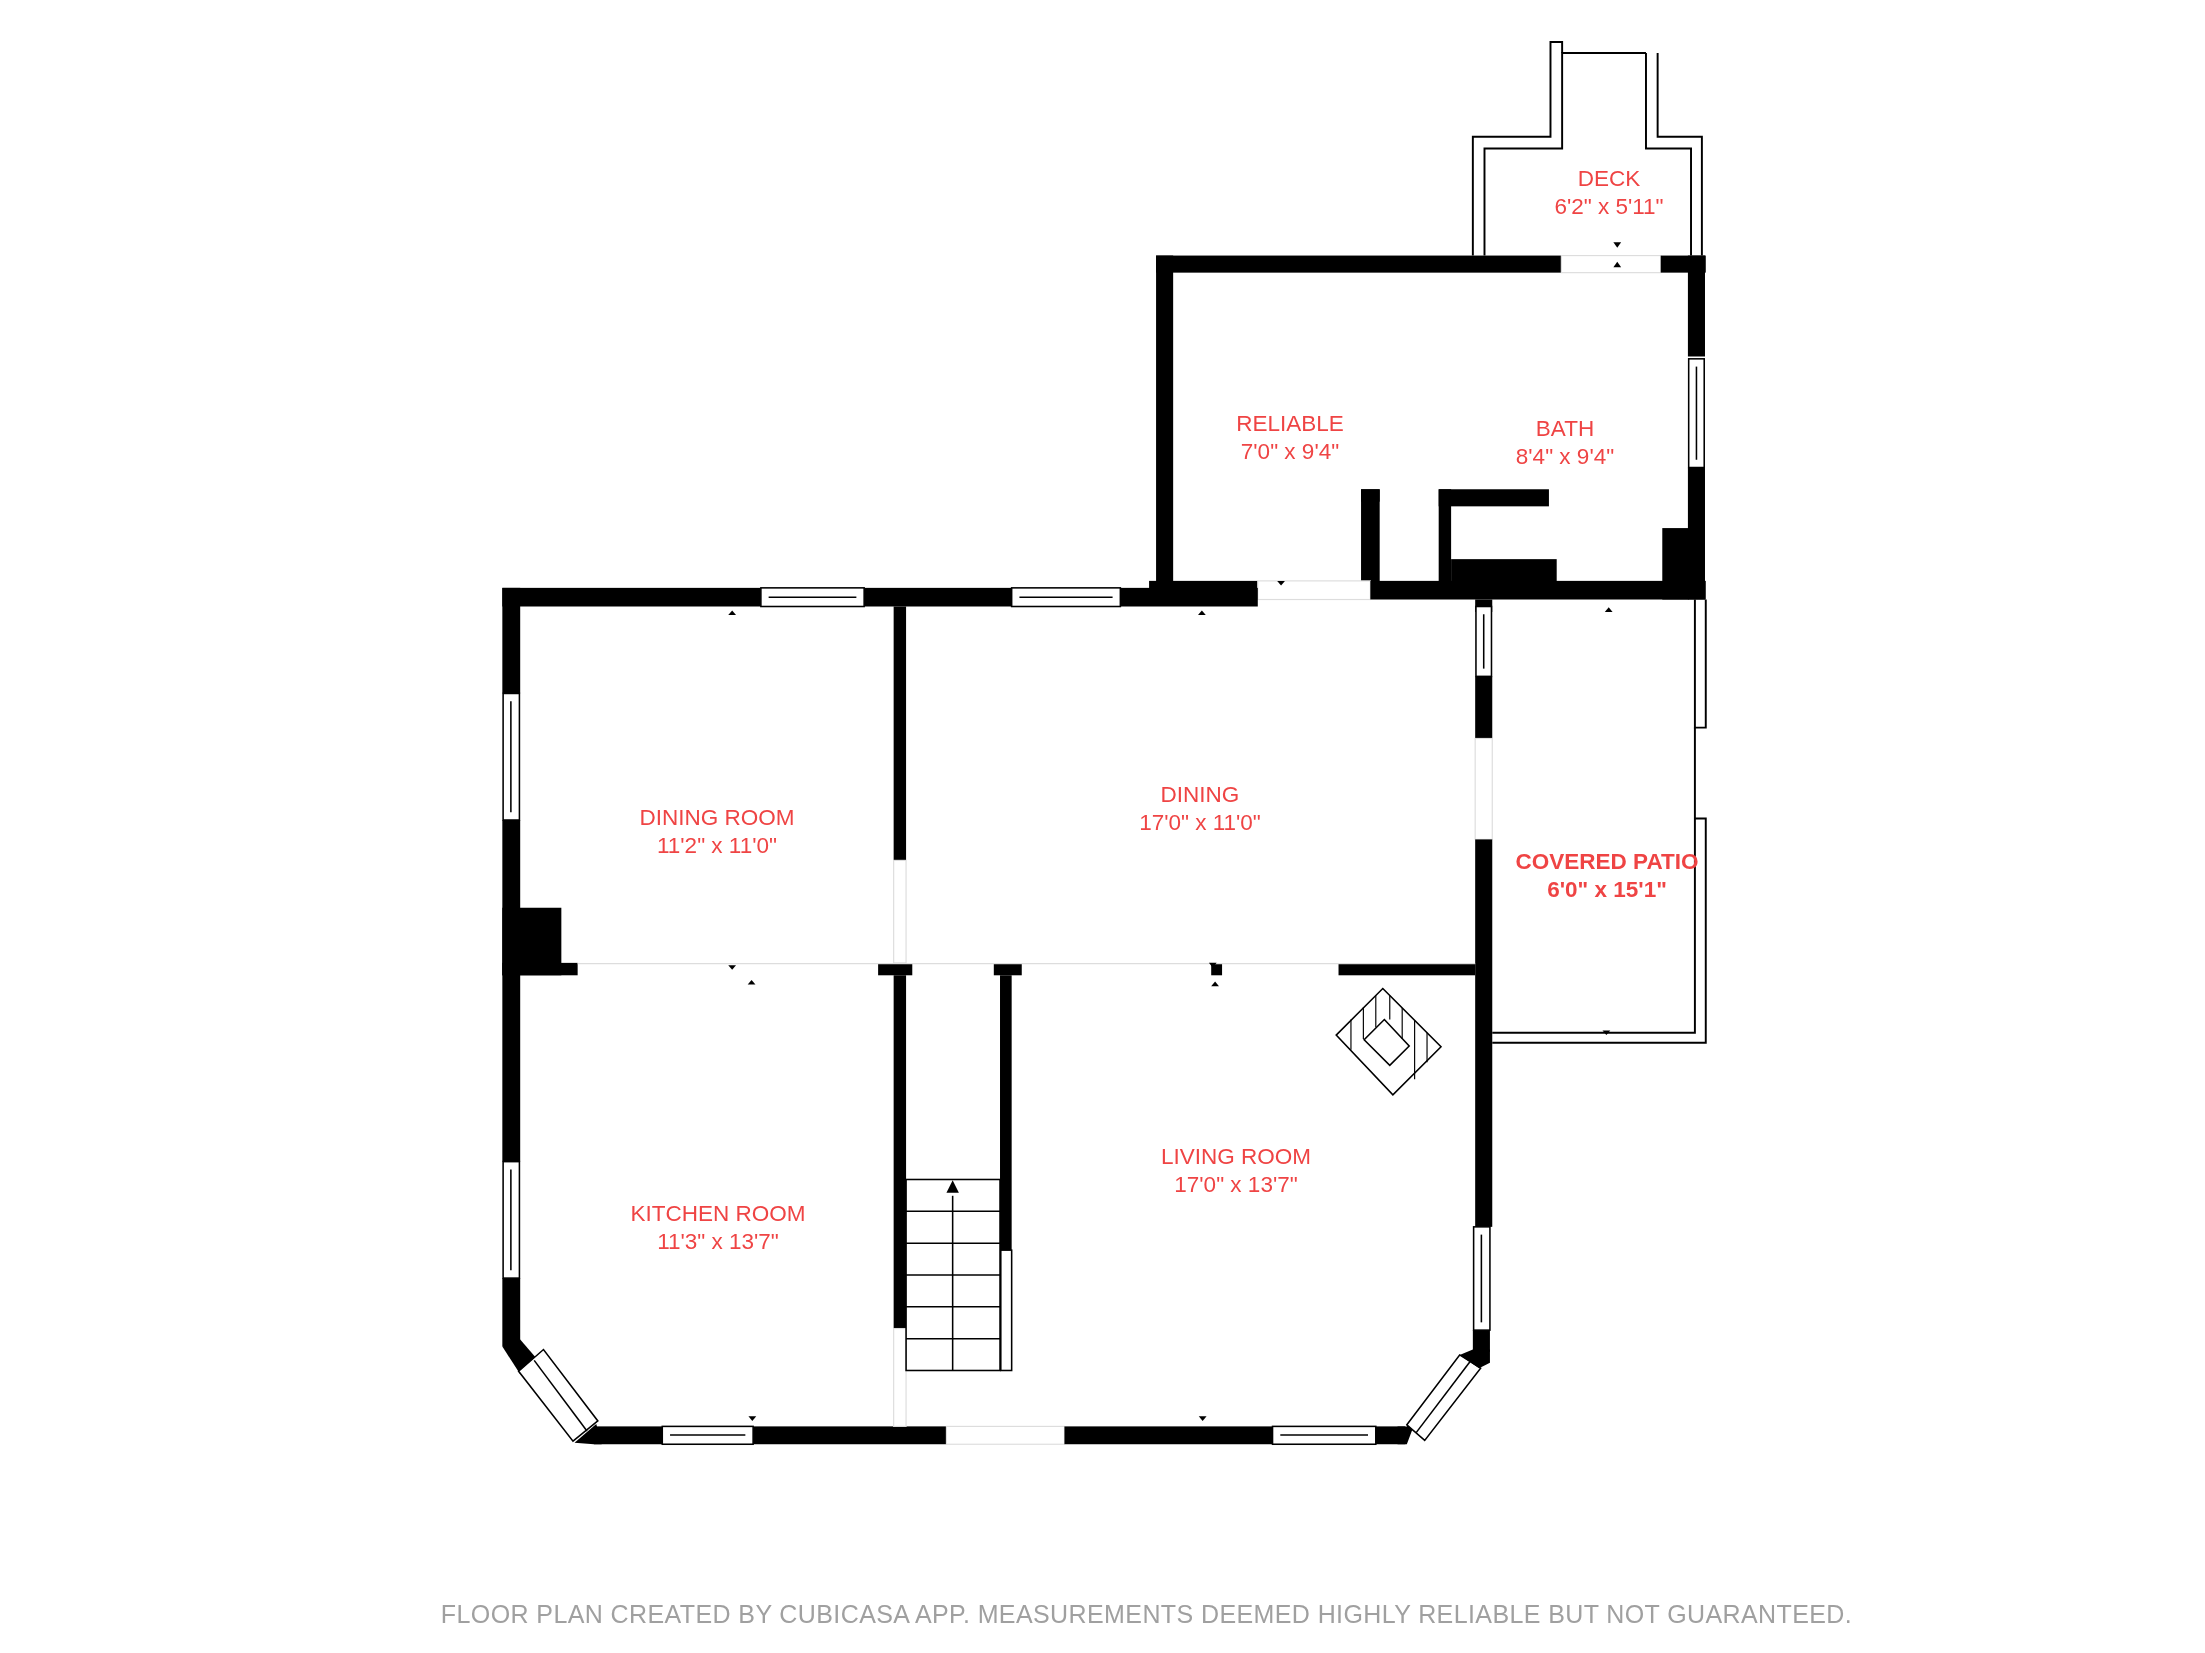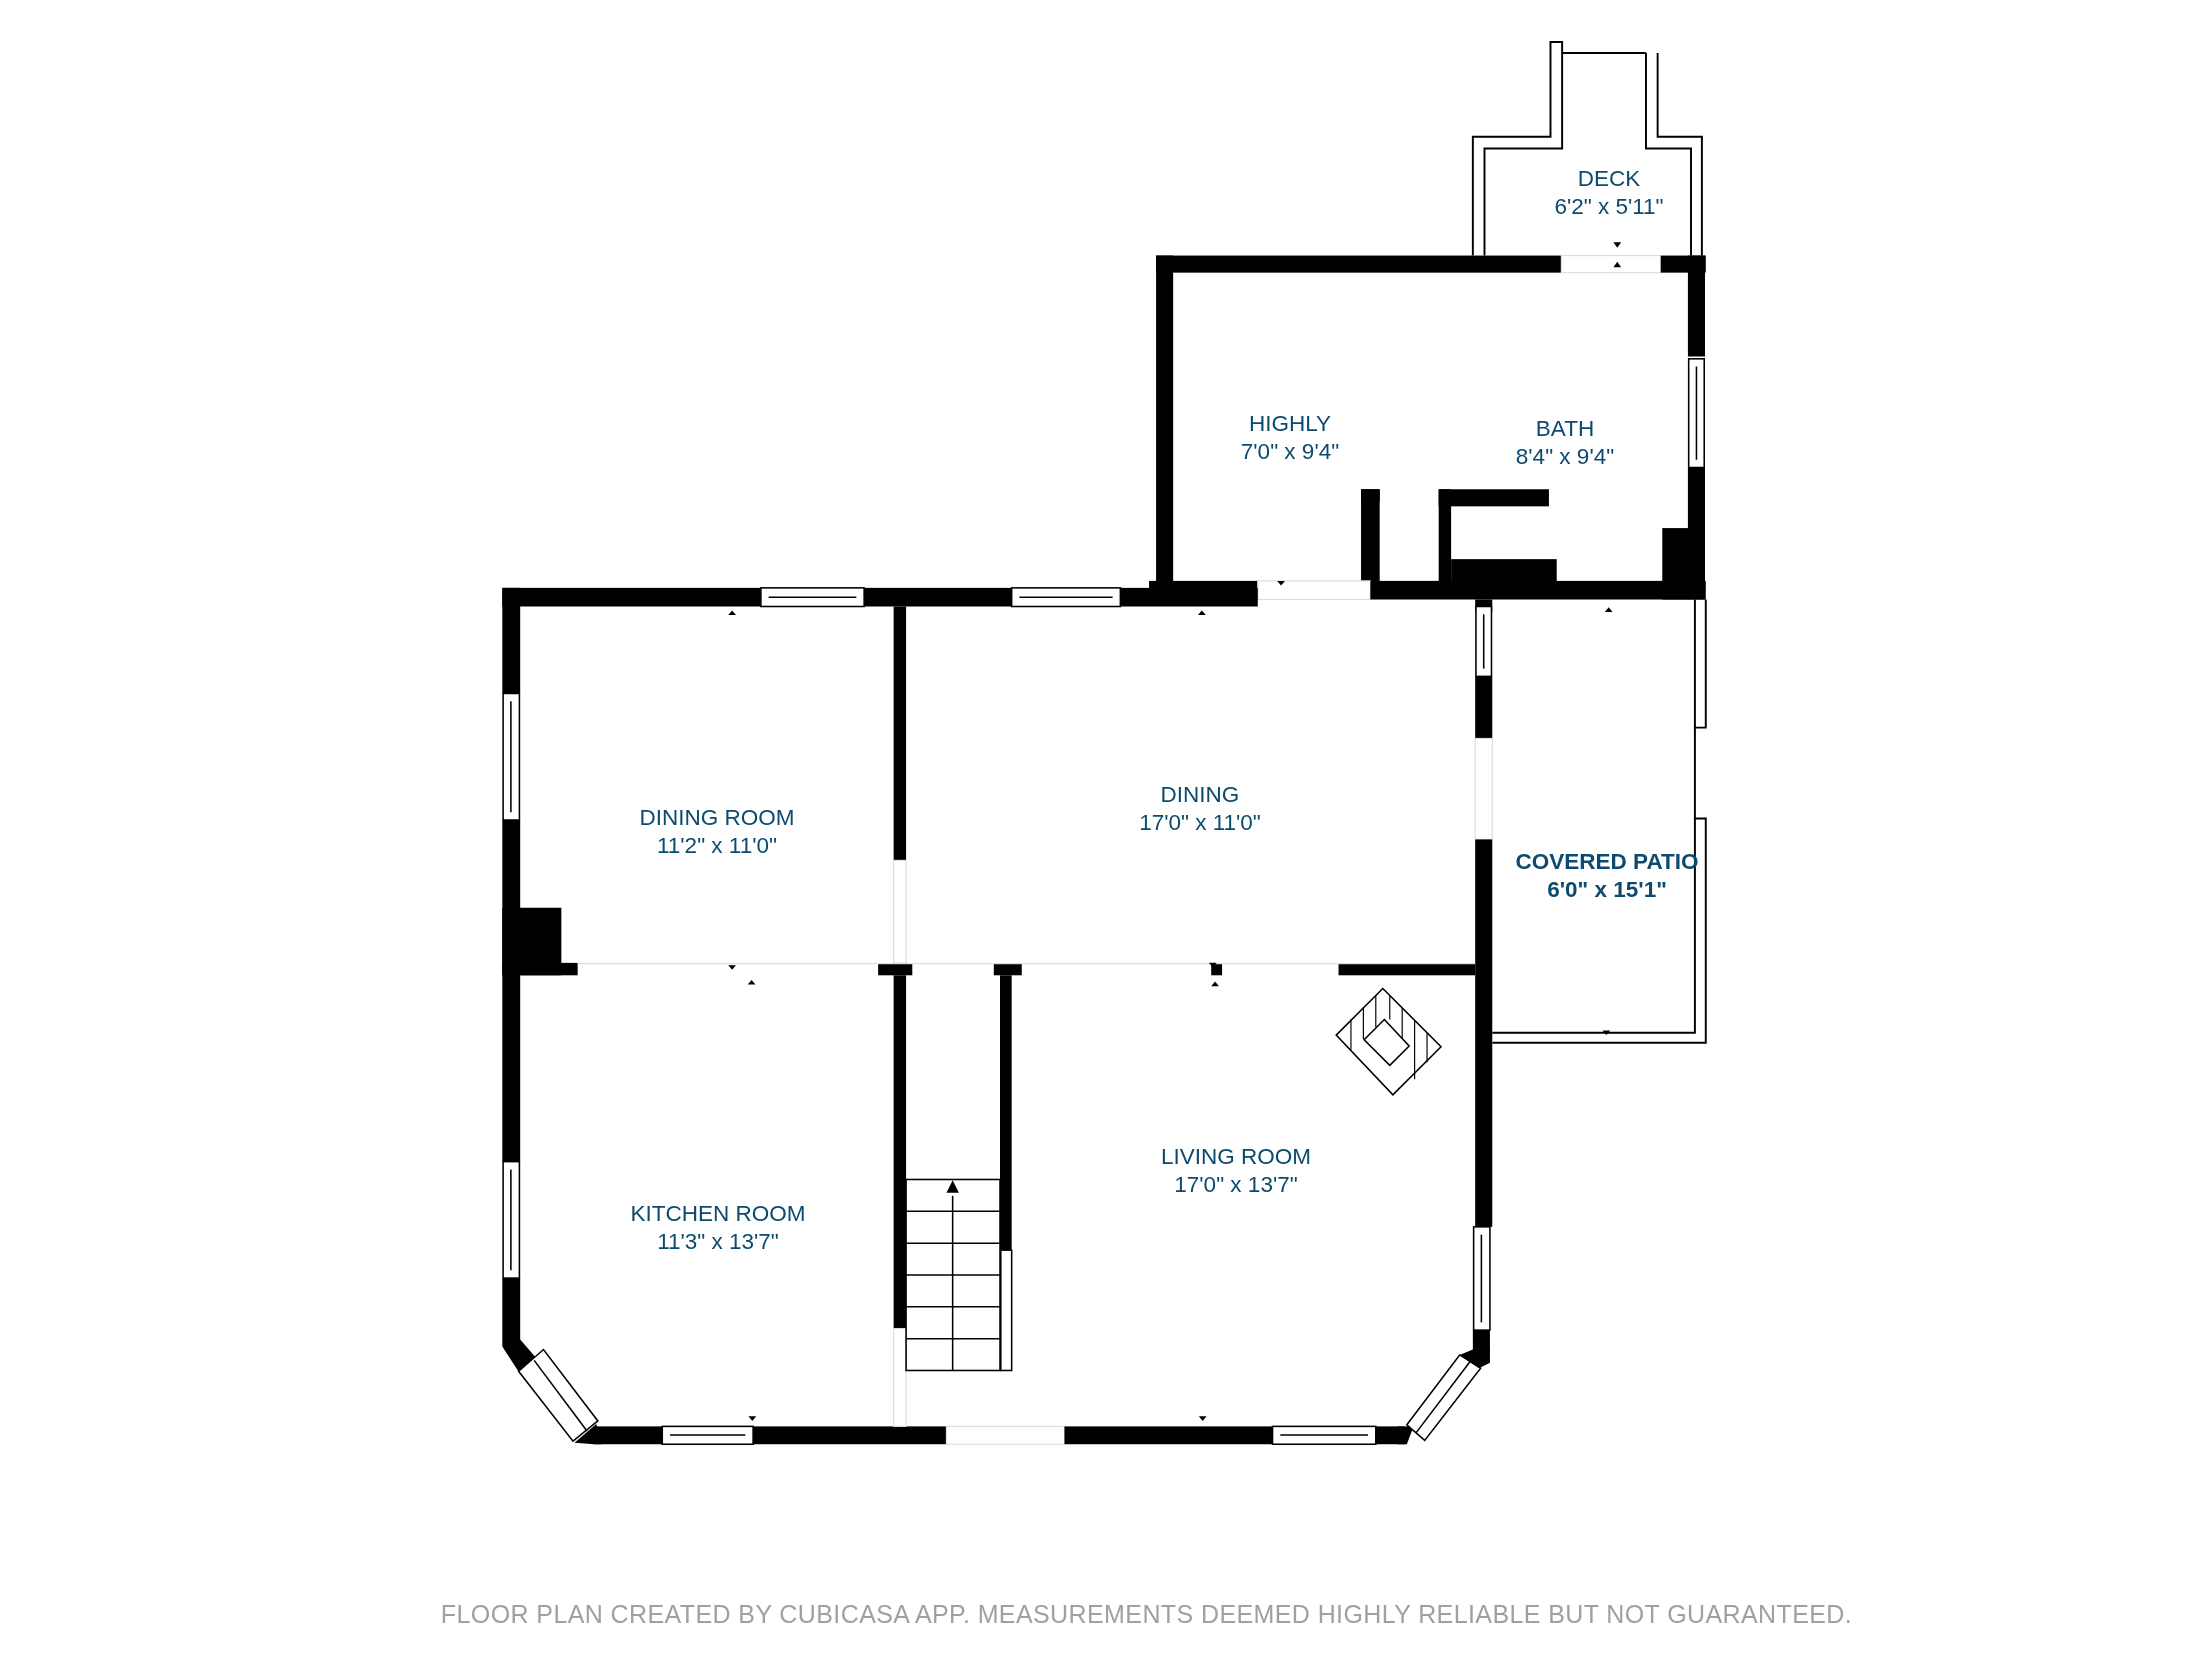--- a/index.html
+++ b/index.html
@@ -2,21 +2,21 @@
 <html style="font-size:12.4px"><head>
 <meta charset="utf-8">
 <style>
   html, body { margin:0; padding:0; background:#ffffff; }
   body { width:2205px; height:1654px; position:relative; overflow:hidden; font-family:"Liberation Sans", sans-serif; }
   #plan { position:absolute; left:0; top:0; width:2205px; height:1654px; }
   .wall { fill:#000; }
   .win { fill:#fff; stroke:#000; stroke-width:2; }
   .thin { fill:none; stroke:#000; stroke-width:2.5; }
   .open { fill:#fff; stroke:#ddd; stroke-width:1.5; }
-  .lbl { position:absolute; text-align:center; color:#0c4a6e; font-size:22.5px; line-height:28px; transform:translateX(-50%); white-space:nowrap; }
+  .lbl { position:absolute; text-align:center; color:#ef4444; font-size:22.5px; line-height:28px; transform:translateX(-50%); white-space:nowrap; }
   .lbl .name, .lbl .dim { display:block; }
   .footer { position:absolute; left:0; width:2205px; top:1600px; text-align:center; color:#a0a0a0; font-size:25px; letter-spacing:0.4px;margin-left:44px; }
   .mk { fill:#000; }
 </style>
 </head>
 <body>
 
 <svg id="plan" viewBox="0 0 2840 2130" xmlns="http://www.w3.org/2000/svg">
 
   <g>
@@ -160,21 +160,21 @@
     <polygon class="mk" points="1650,754 1645,748 1655,748"></polygon>
     <polygon class="mk" points="2083,754 2078,748 2088,748"></polygon>
   </g>
 </svg>
 
 <div class="lbl" style="left:1609px; top:165px;">
   <span class="name">DECK</span>
   <span class="dim">6'2" x 5'11"</span>
 </div>
 <div class="lbl" style="left:1290px; top:410px;">
-  <span class="name">HIGHLY</span>
+  <span class="name">RELIABLE</span>
   <span class="dim">7'0" x 9'4"</span>
 </div>
 <div class="lbl" style="left:1565px; top:415px;">
   <span class="name">BATH</span>
   <span class="dim">8'4" x 9'4"</span>
 </div>
 <div class="lbl" style="left:717px; top:804px;">
   <span class="name">DINING ROOM</span>
   <span class="dim">11'2" x 11'0"</span>
 </div>

